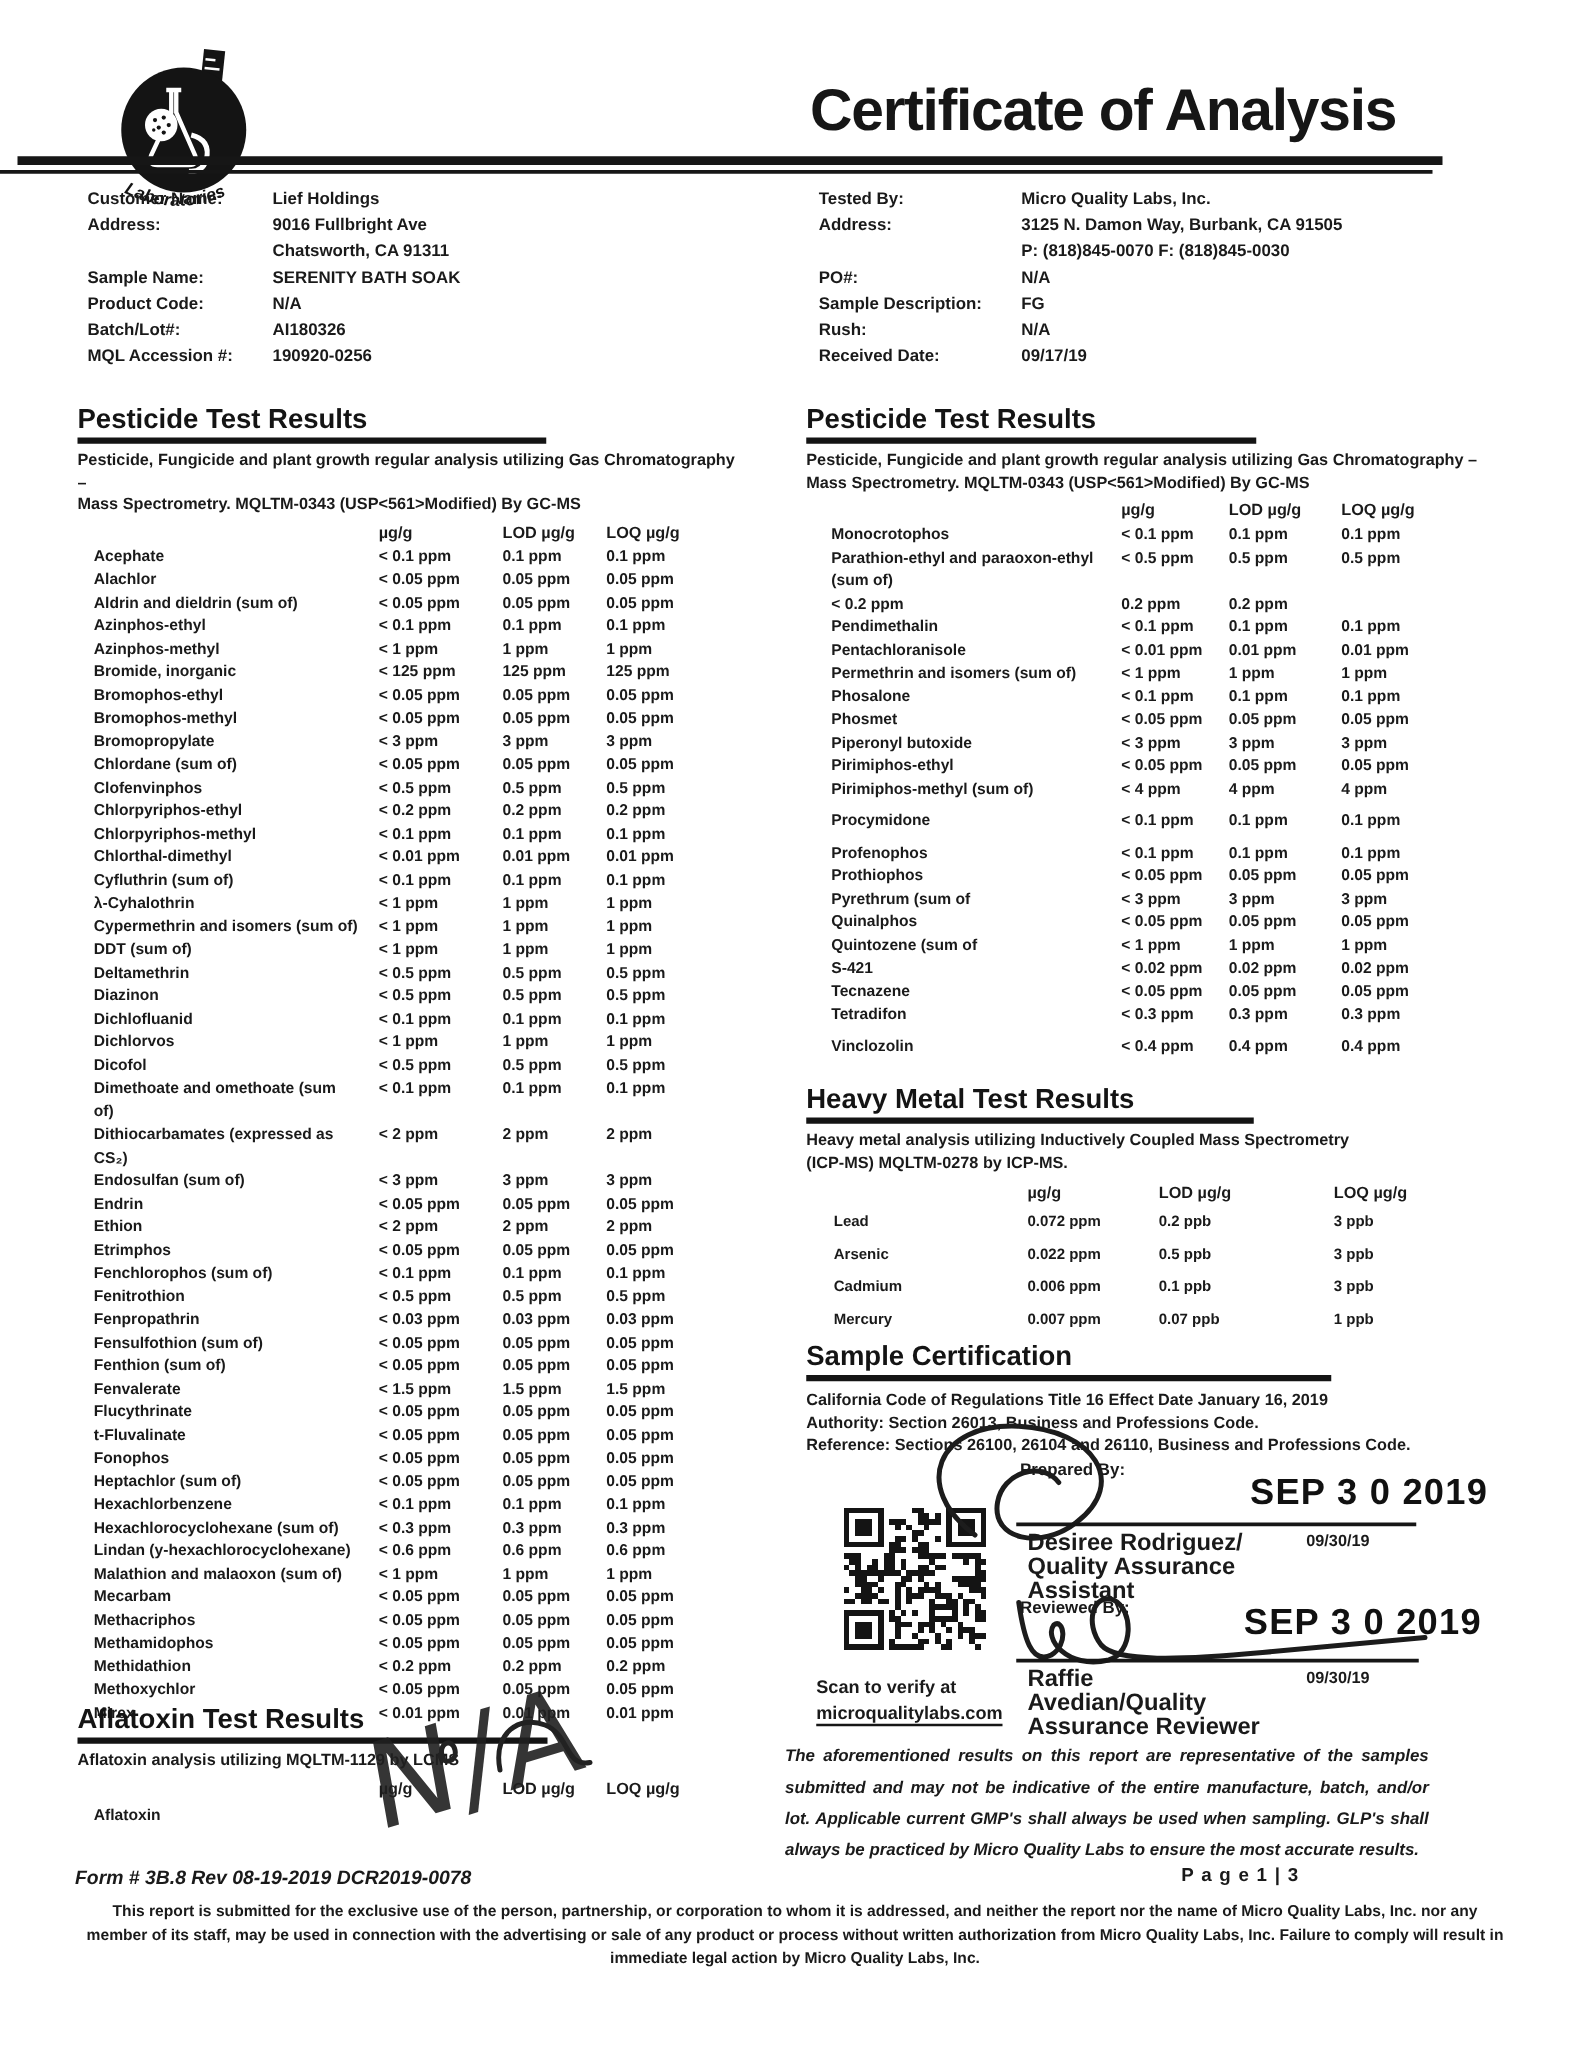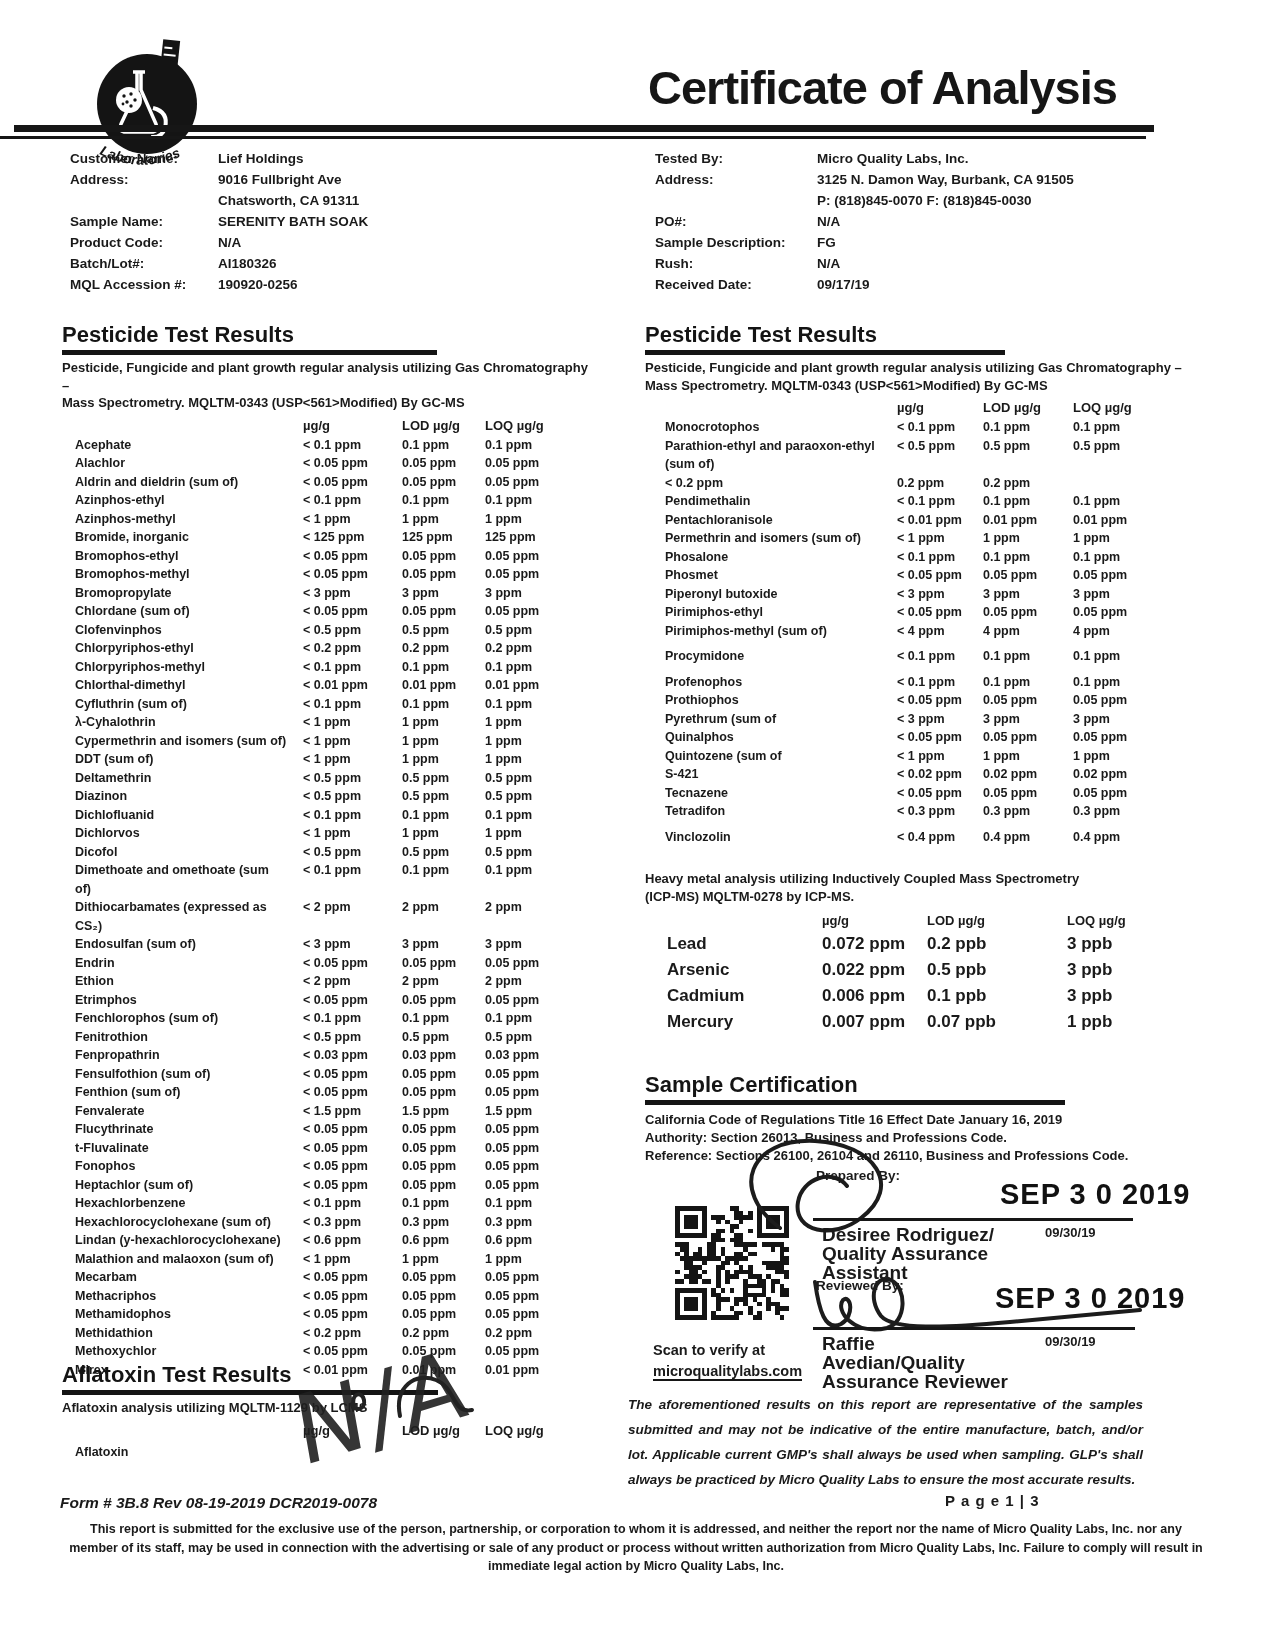--- a/index.html
+++ b/index.html
@@ -24,21 +24,21 @@
   .sect h2{margin:0;font-size:22px;font-weight:700;color:#141414;
            border-bottom:5px solid #141414;padding-bottom:2px}
   .sub{font-size:13px;line-height:17.5px;white-space:pre-line;margin-top:4px}
   .thead{display:grid;font-size:13px;margin-top:6px;margin-bottom:3px}
   .tbody .trow{display:grid;font-size:12.5px;line-height:18.5px;align-items:start}
   .c-n{white-space:pre-line;padding-right:4px}
   .gap{margin-top:7px}
   .pl .thead,.pl .tbody .trow{grid-template-columns:228px 99px 83px 90px;margin-left:13px}
   .pr .thead,.pr .tbody .trow{grid-template-columns:232px 86px 90px 95px;margin-left:20px}
   .hm .thead,.hm .tbody .trow{grid-template-columns:155px 105px 140px 90px;margin-left:22px}
-  .hm .tbody .trow{line-height:26px;font-size:17px}
+  .hm .tbody .trow{line-height:26px;font-size:12px}
   .hm .thead{margin-top:8px}
   .af .thead,.af .tbody .trow{grid-template-columns:228px 99px 83px 90px;margin-left:13px}
   .af .tbody .trow{line-height:22px}
   .cert-line{font-size:13px;line-height:18px}
   
   .abs{position:absolute}
   .siglabel{font-size:13.5px}
   .stamp{font-size:29px;font-weight:700;letter-spacing:1px;color:#111;white-space:nowrap}
   .sigline{height:3px;background:#161616}
   .signame{font-size:19px;line-height:19px}
@@ -600,20 +600,21 @@
         <div class="trow gap">
           <span class="c-n">Vinclozolin</span>
           <span class="c-v">&lt; 0.4 ppm</span>
           <span class="c-lod">0.4 ppm</span>
           <span class="c-loq">0.4 ppm</span>
         </div>
       </div>
   </div>
 
   <div class="sect hm" style="left:645px;top:866px;width:540px">
+    <h2 style="width:358px">Heavy Metal Test Results</h2>
     <div class="sub">Heavy metal analysis utilizing Inductively Coupled Mass Spectrometry
 (ICP-MS) MQLTM-0278 by ICP-MS.</div>
     <div class="thead">
       <span></span>
       <span>µg/g</span>
       <span>LOD µg/g</span>
       <span>LOQ µg/g</span>
     </div>
     <div class="tbody">
         <div class="trow">

